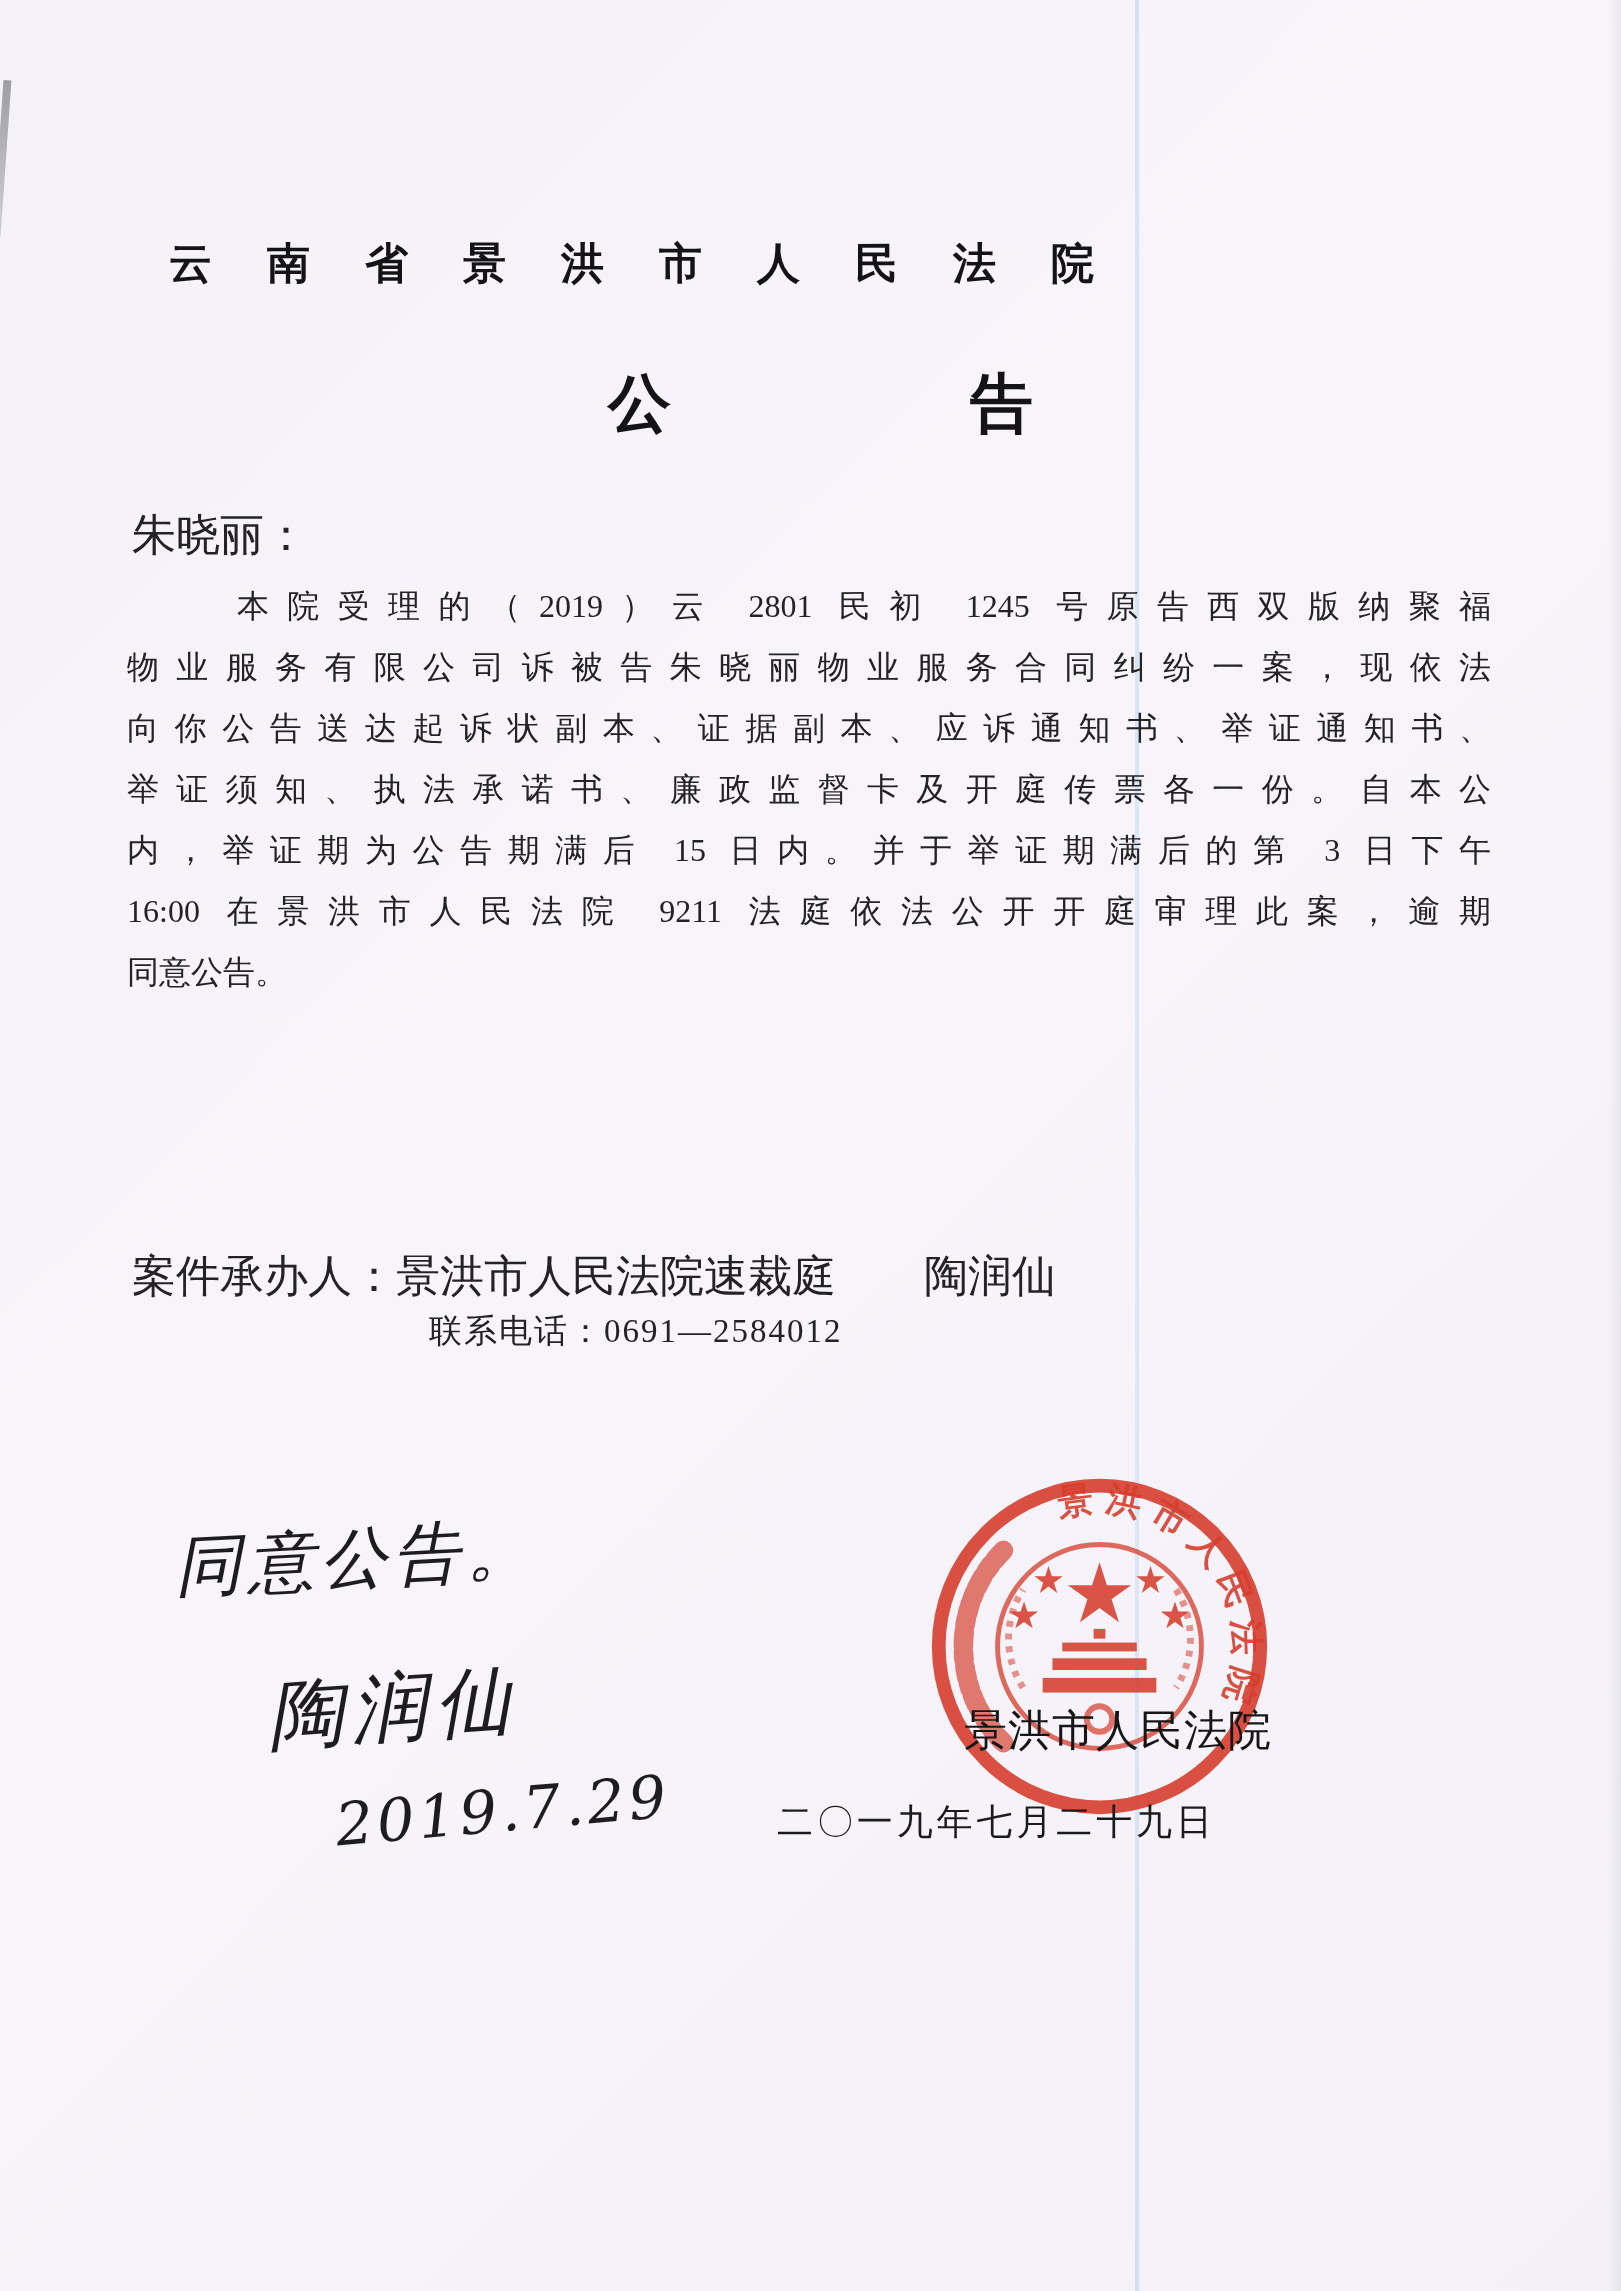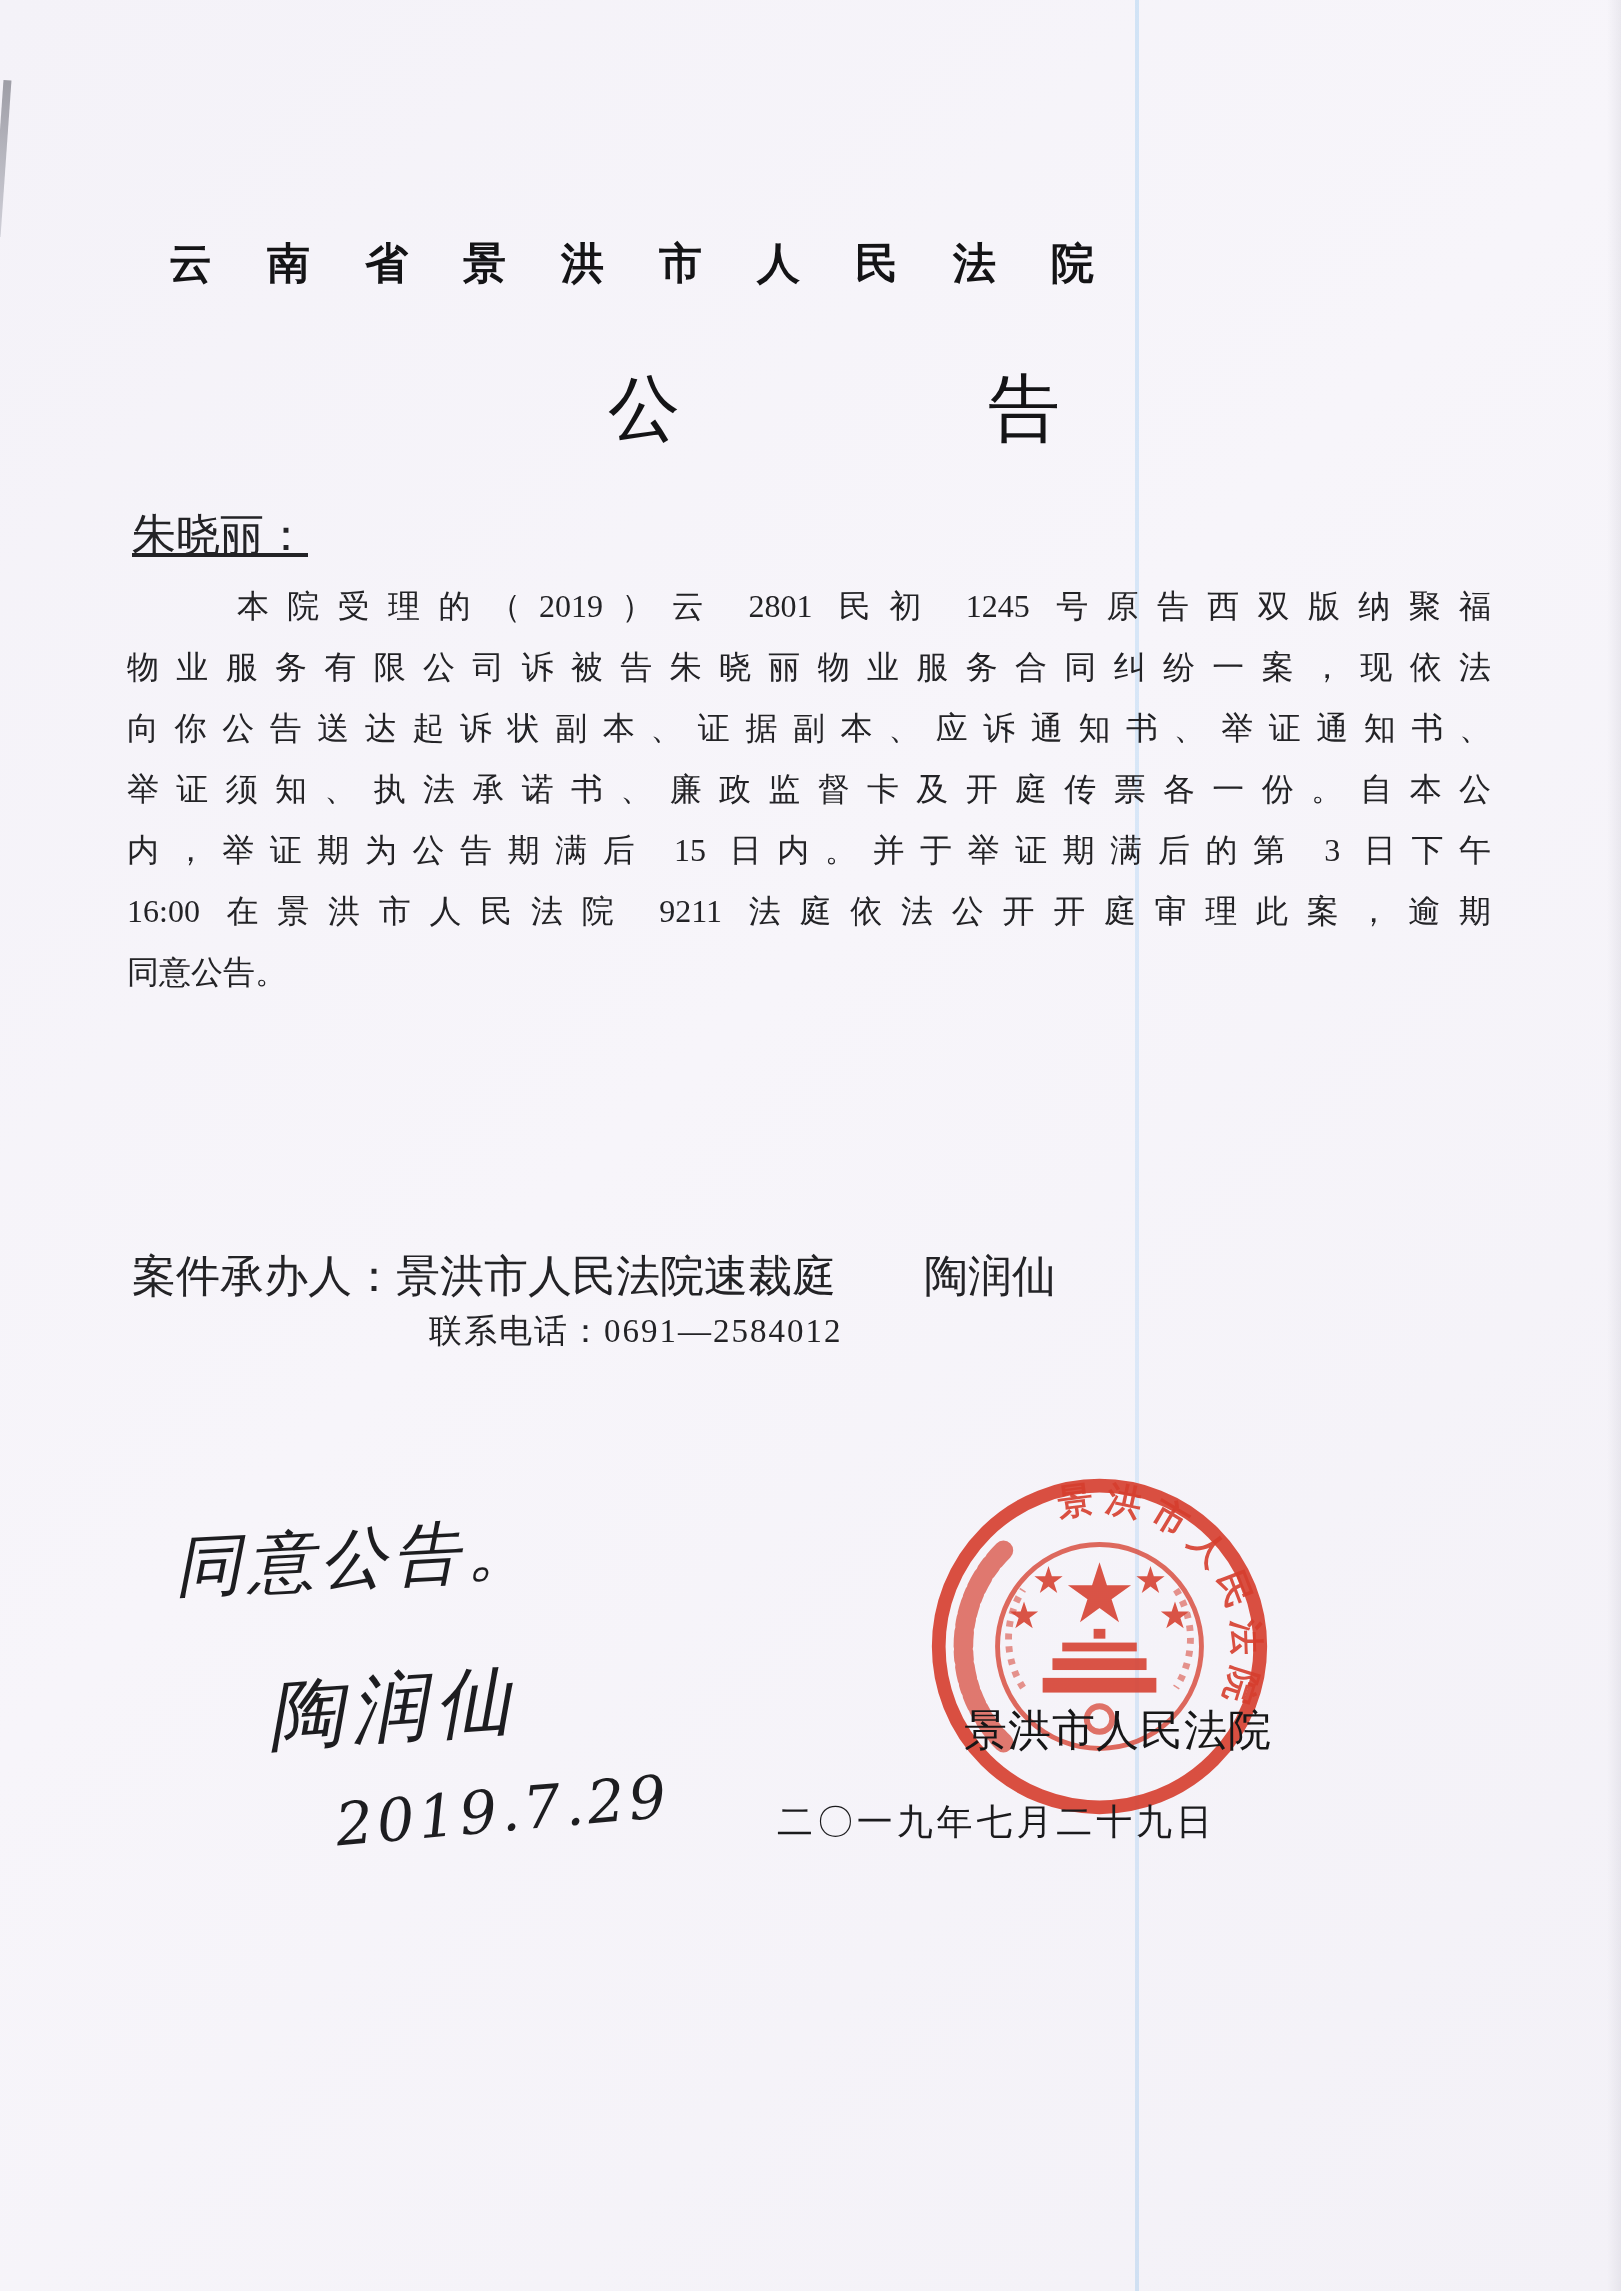--- a/index.html
+++ b/index.html
@@ -29,27 +29,27 @@
     background:linear-gradient(270deg,rgba(120,120,140,.10),rgba(120,120,140,0));
   }
   
   .court-name{
     position:absolute;left:169px;top:235px;
     font-size:43px;font-weight:bold;letter-spacing:55px;white-space:nowrap;
     color:#141416;
   }
   .notice-title{
     position:absolute;left:608px;top:361px;
-    font-size:72px;font-weight:normal;letter-spacing:118px;white-space:nowrap;
+    font-size:63px;font-weight:bold;letter-spacing:118px;white-space:nowrap;
     color:#141416;
   }
   
   .salutation{
     position:absolute;left:132px;top:506px;
-    font-size:44px;color:#232326;text-decoration:underline;
+    font-size:44px;color:#232326;
   }
   .body-block{
     position:absolute;left:127px;top:576px;width:1364px;
   }
   .body-line{
     font-size:32px;line-height:61px;color:#232326;
     text-align:justify;text-align-last:justify;white-space:normal;
   }
   .body-line.indent{text-indent:110px;}
   .body-line.last{text-align-last:left;}

